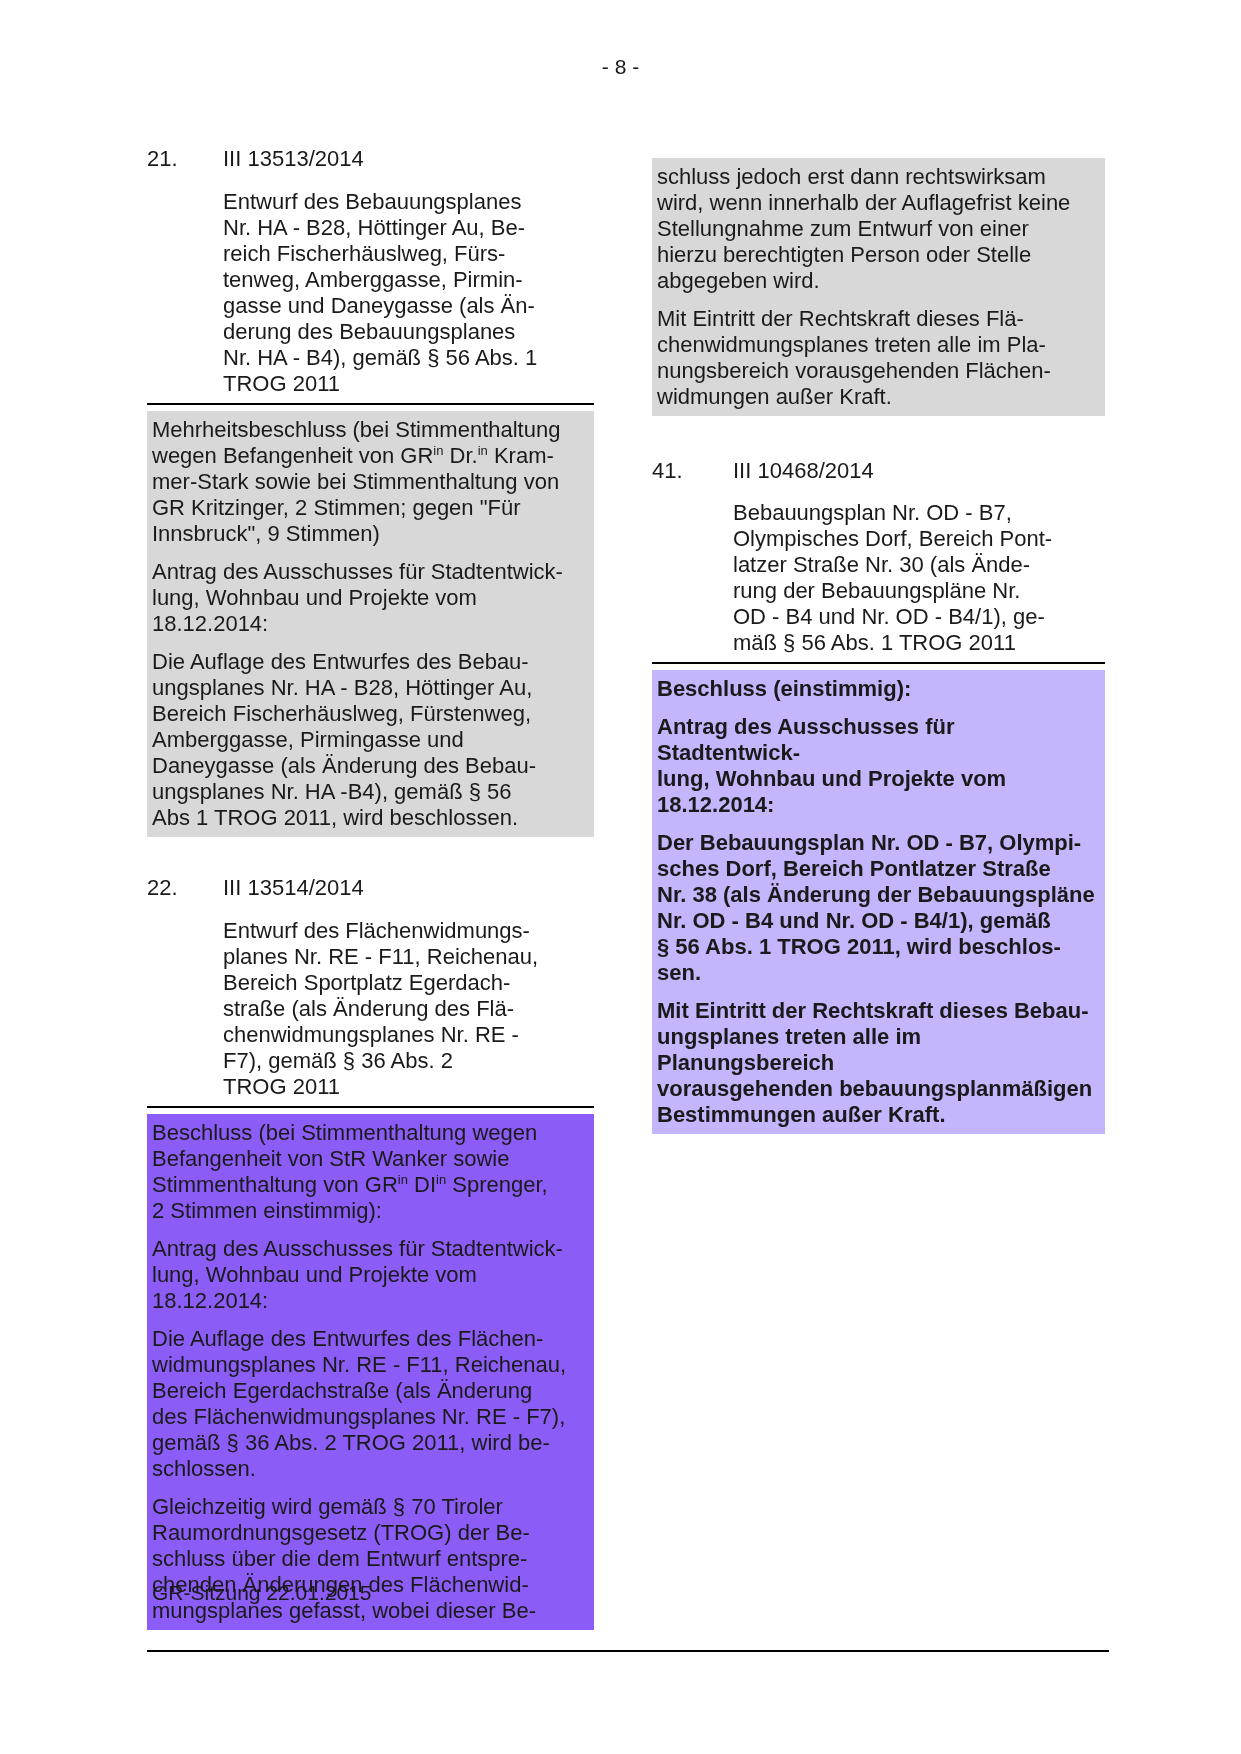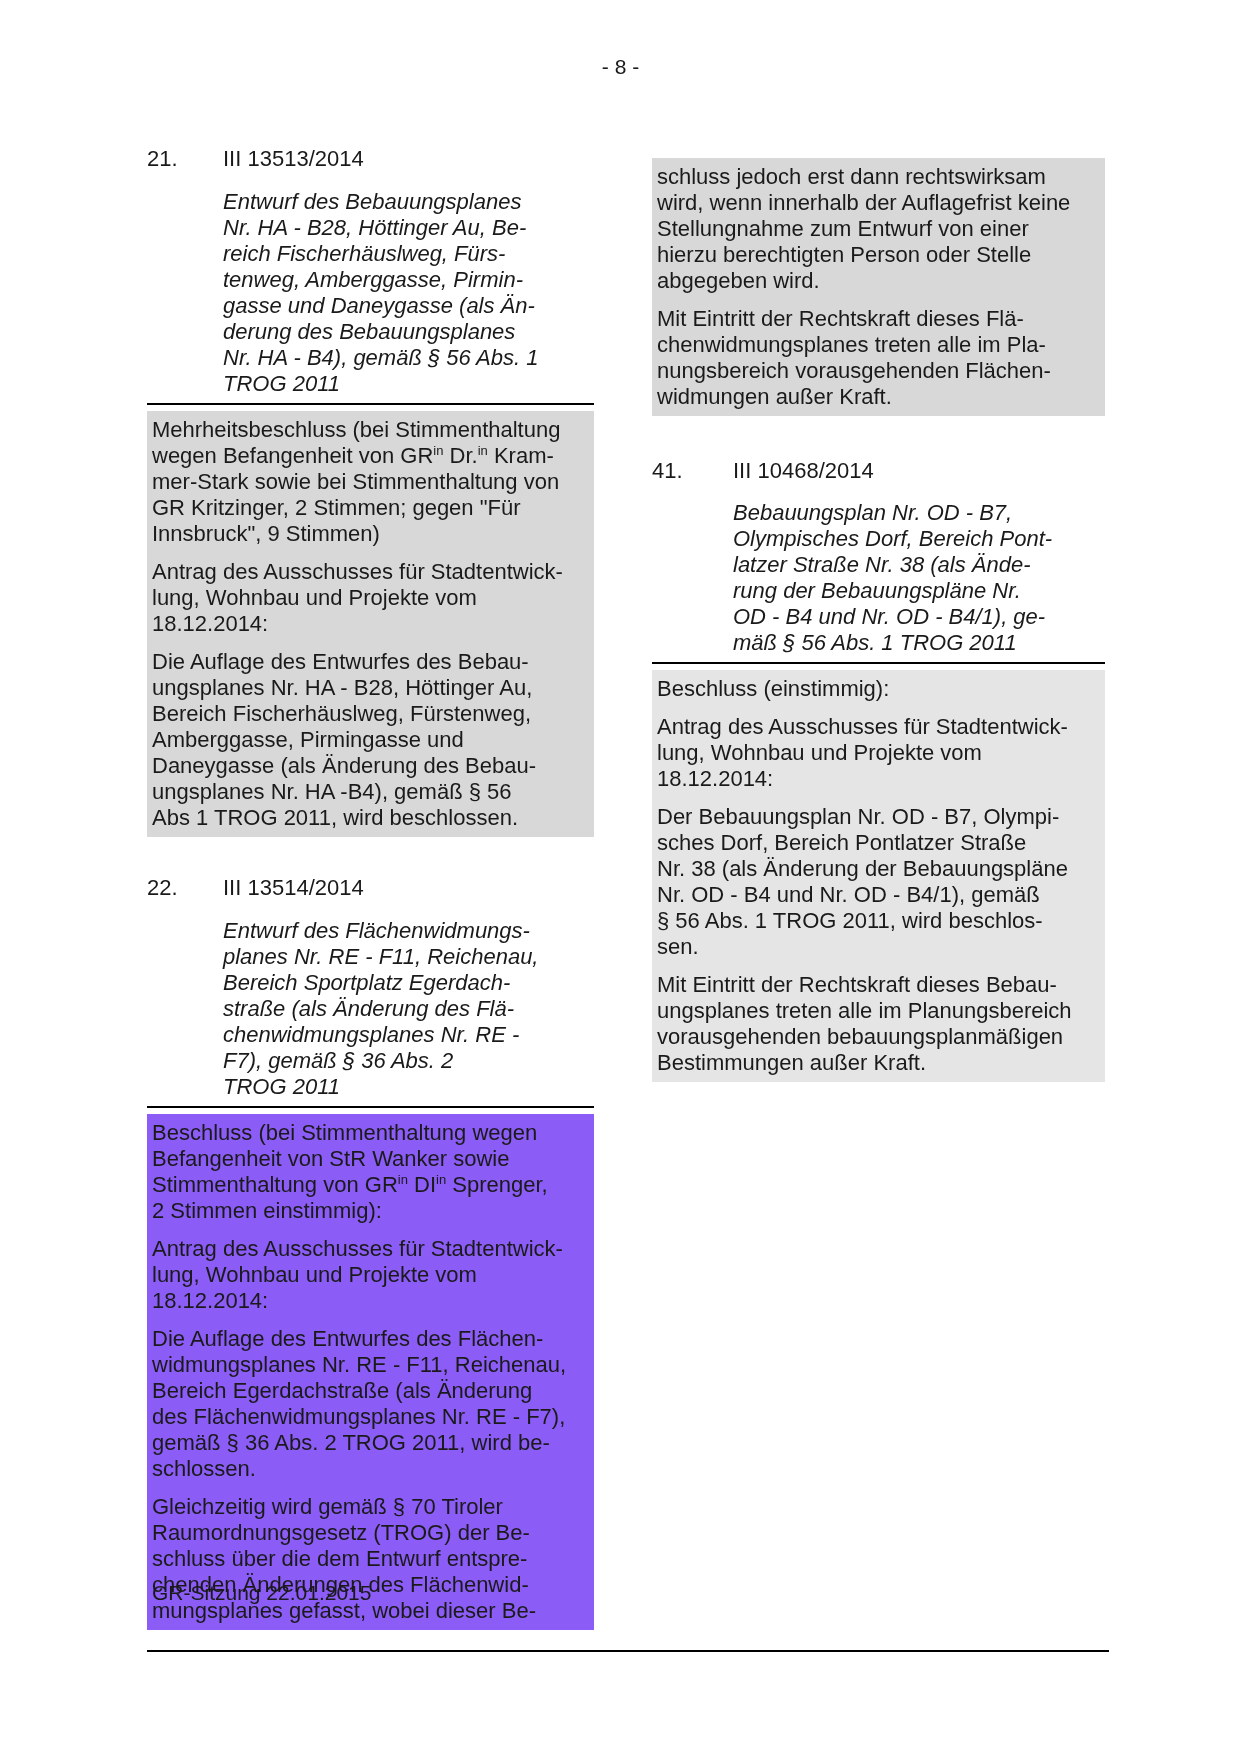--- a/index.html
+++ b/index.html
@@ -11,21 +11,21 @@
   .page-number{
     position:absolute;top:54px;left:0;width:100%;
     text-align:center;font-size:21px;
   }
   .col{position:absolute;}
   .col-left{left:147px;top:146px;width:447px;}
   .col-right{left:652px;top:146px;width:453px;}
   .item-header{display:flex;}
   .item-number{flex:0 0 76px;}
   .col-right .item-number{flex:0 0 81px;}
-  .subject{margin:17px 0 0 76px;white-space:pre-line;font-style:italic;}
+  .subject{margin:17px 0 0 76px;white-space:pre-line;}
   .col-right .subject{margin-left:81px;}
   .rule{border-top:2px solid #000;height:0;margin-top:6px;}
   .decision{background:#d8d8d8;margin-top:6px;padding:6px 5px;}
   .decision p{margin:0 0 12px 0;white-space:pre-line;}
   .decision p:last-child{margin-bottom:0;}
   sup{font-size:13px;line-height:0;}
   .spacer-item{margin-top:38px;}
   .spacer-item-r{margin-top:42px;}
   .subject-r{margin-top:16px;}
   .footer-rule{position:absolute;left:147px;top:1650px;width:962px;border-top:2px solid #000;}
@@ -117,26 +117,26 @@
 nungsbereich vorausgehenden Flächen-
 widmungen außer Kraft.</p>
   </div>
 
   <div class="item-header spacer-item-r">
     <div class="item-number">41.</div>
     <div class="item-id">III 10468/2014</div>
   </div>
   <div class="subject subject-r">Bebauungsplan Nr. OD - B7,
 Olympisches Dorf, Bereich Pont-
-latzer Straße Nr. 38 (als Ände-
+latzer Straße Nr. 30 (als Ände-
 rung der Bebauungspläne Nr.
 OD - B4 und Nr. OD - B4/1), ge-
 mäß § 56 Abs. 1 TROG 2011</div>
   <div class="rule"></div>
-  <div class="decision" style="background: #e5e5e5;">
+  <div class="decision" style="background: #c4b5fd; font-weight: bold;">
     <p>Beschluss (einstimmig):</p>
     <p>Antrag des Ausschusses für Stadtentwick-
 lung, Wohnbau und Projekte vom
 18.12.2014:</p>
     <p>Der Bebauungsplan Nr. OD - B7, Olympi-
 sches Dorf, Bereich Pontlatzer Straße
 Nr. 38 (als Änderung der Bebauungspläne
 Nr. OD - B4 und Nr. OD - B4/1), gemäß
 § 56 Abs. 1 TROG 2011, wird beschlos-
 sen.</p>

